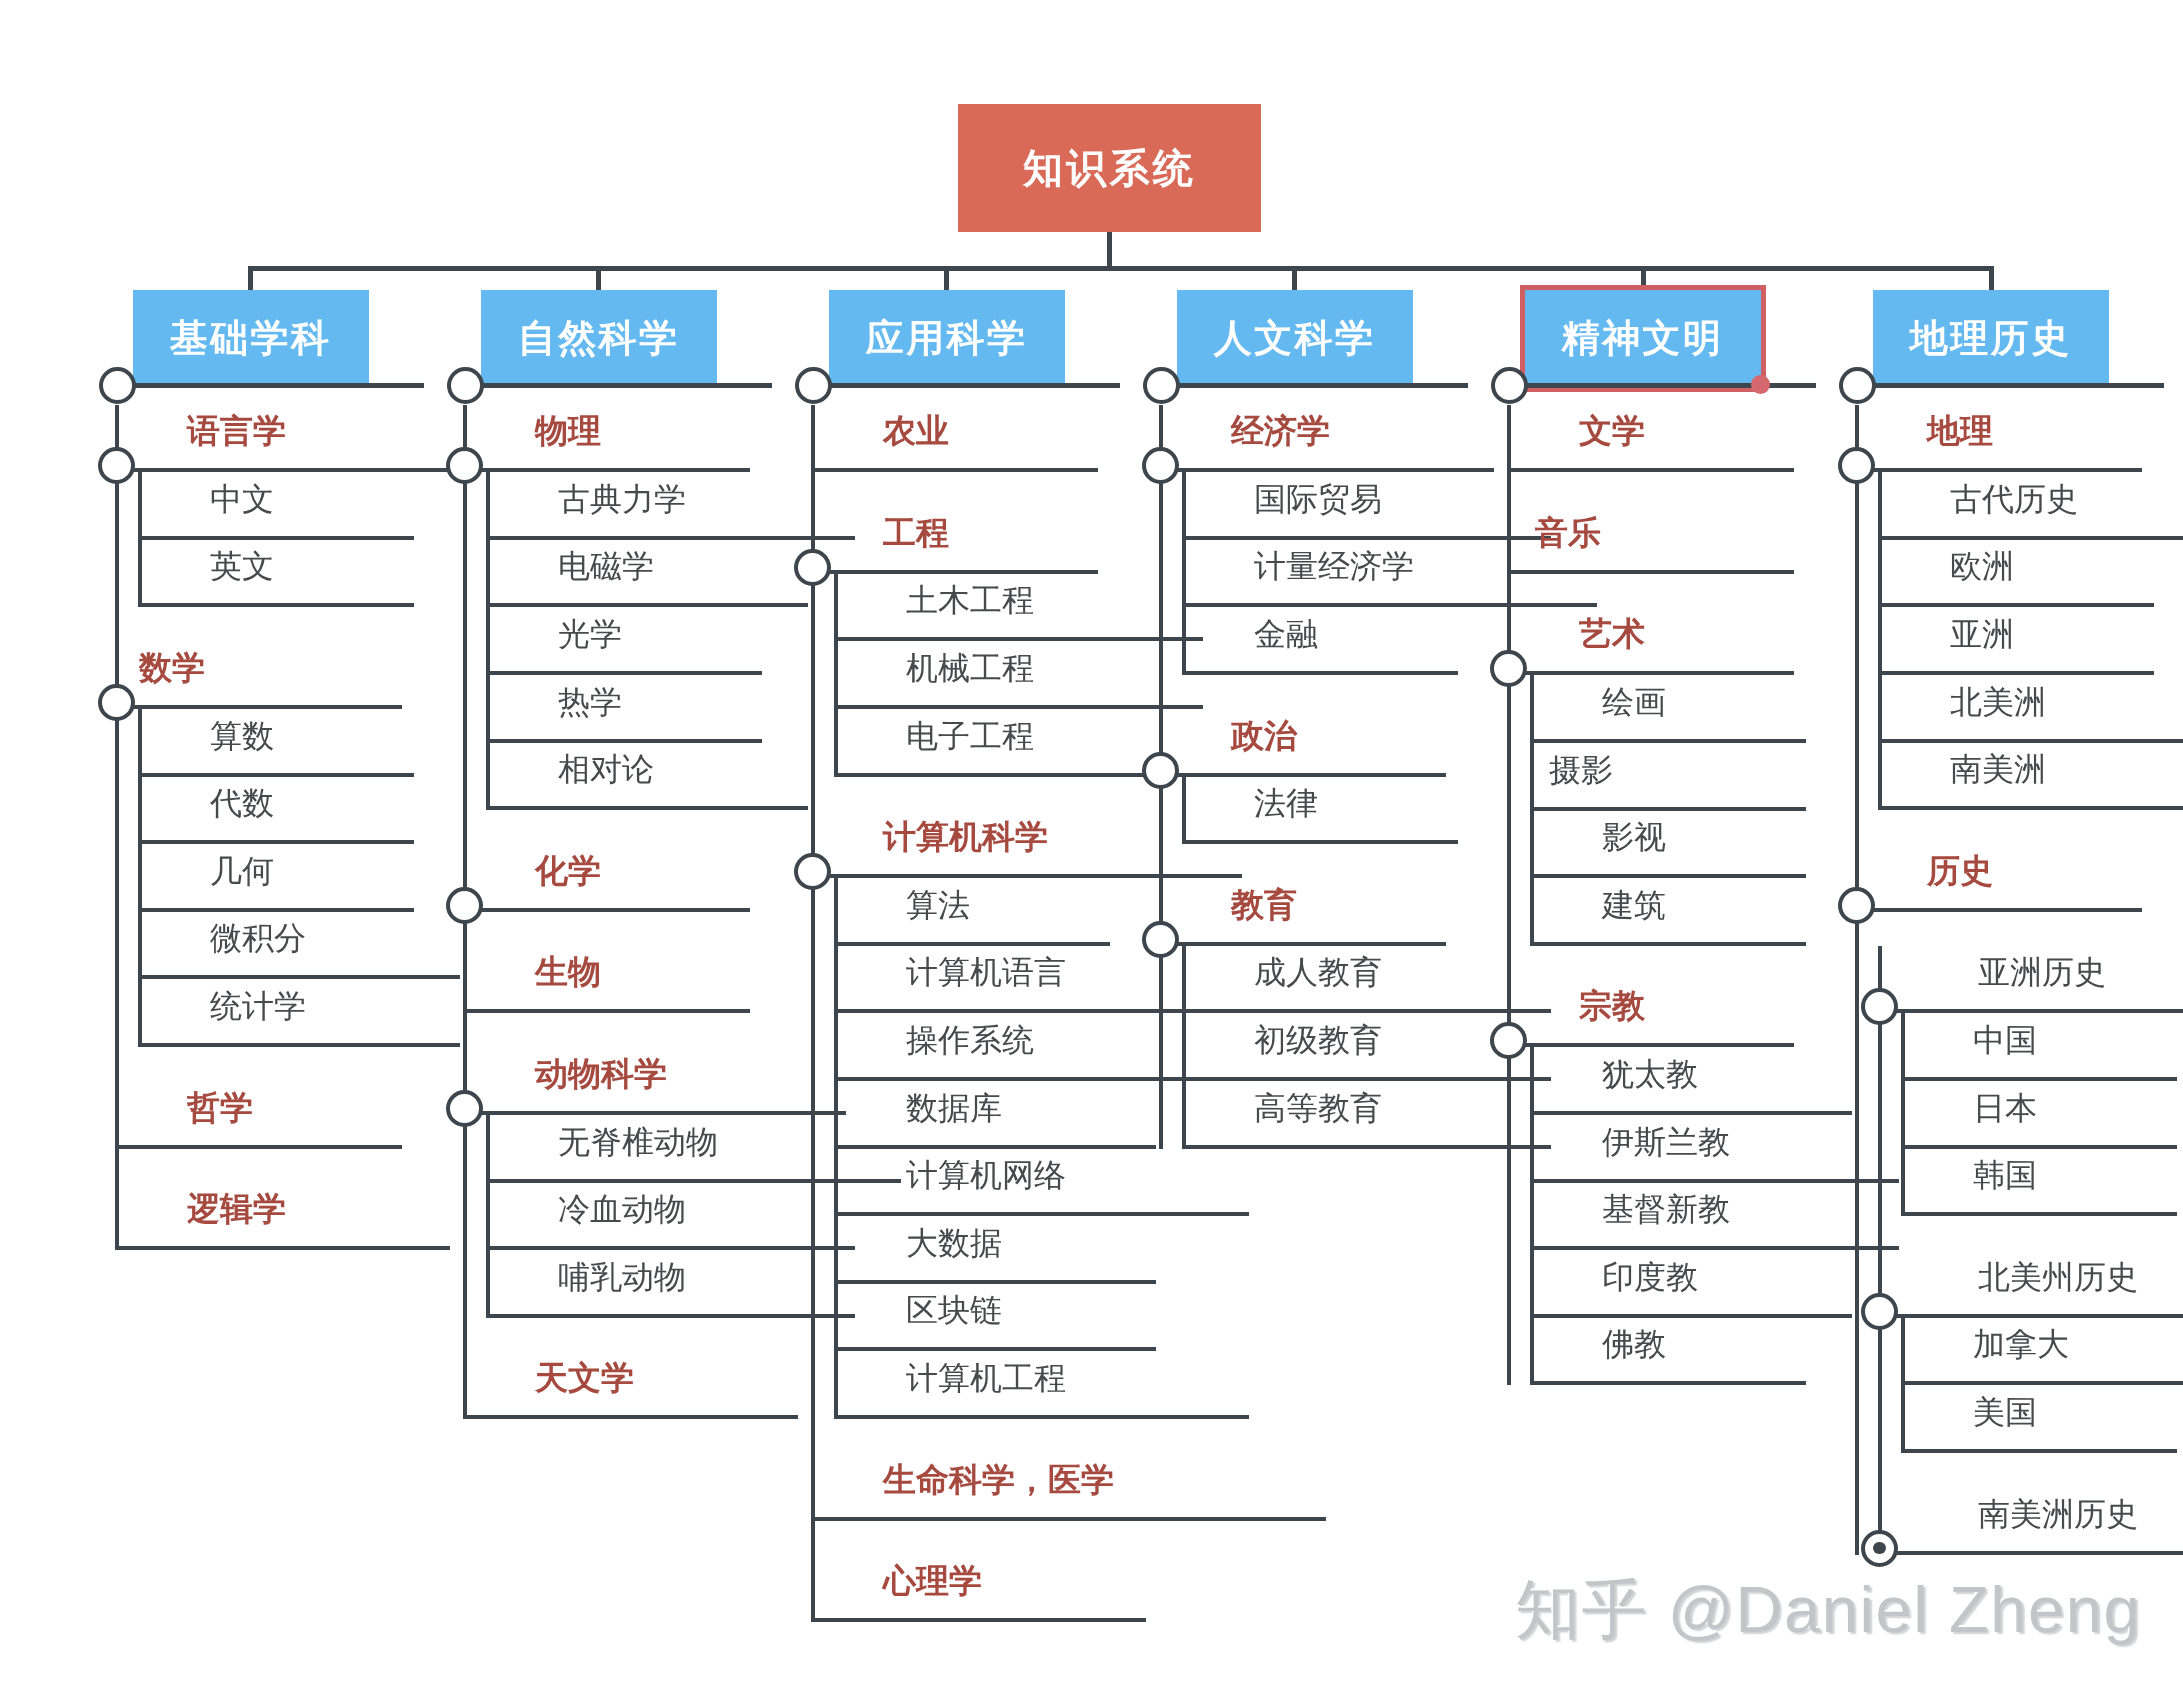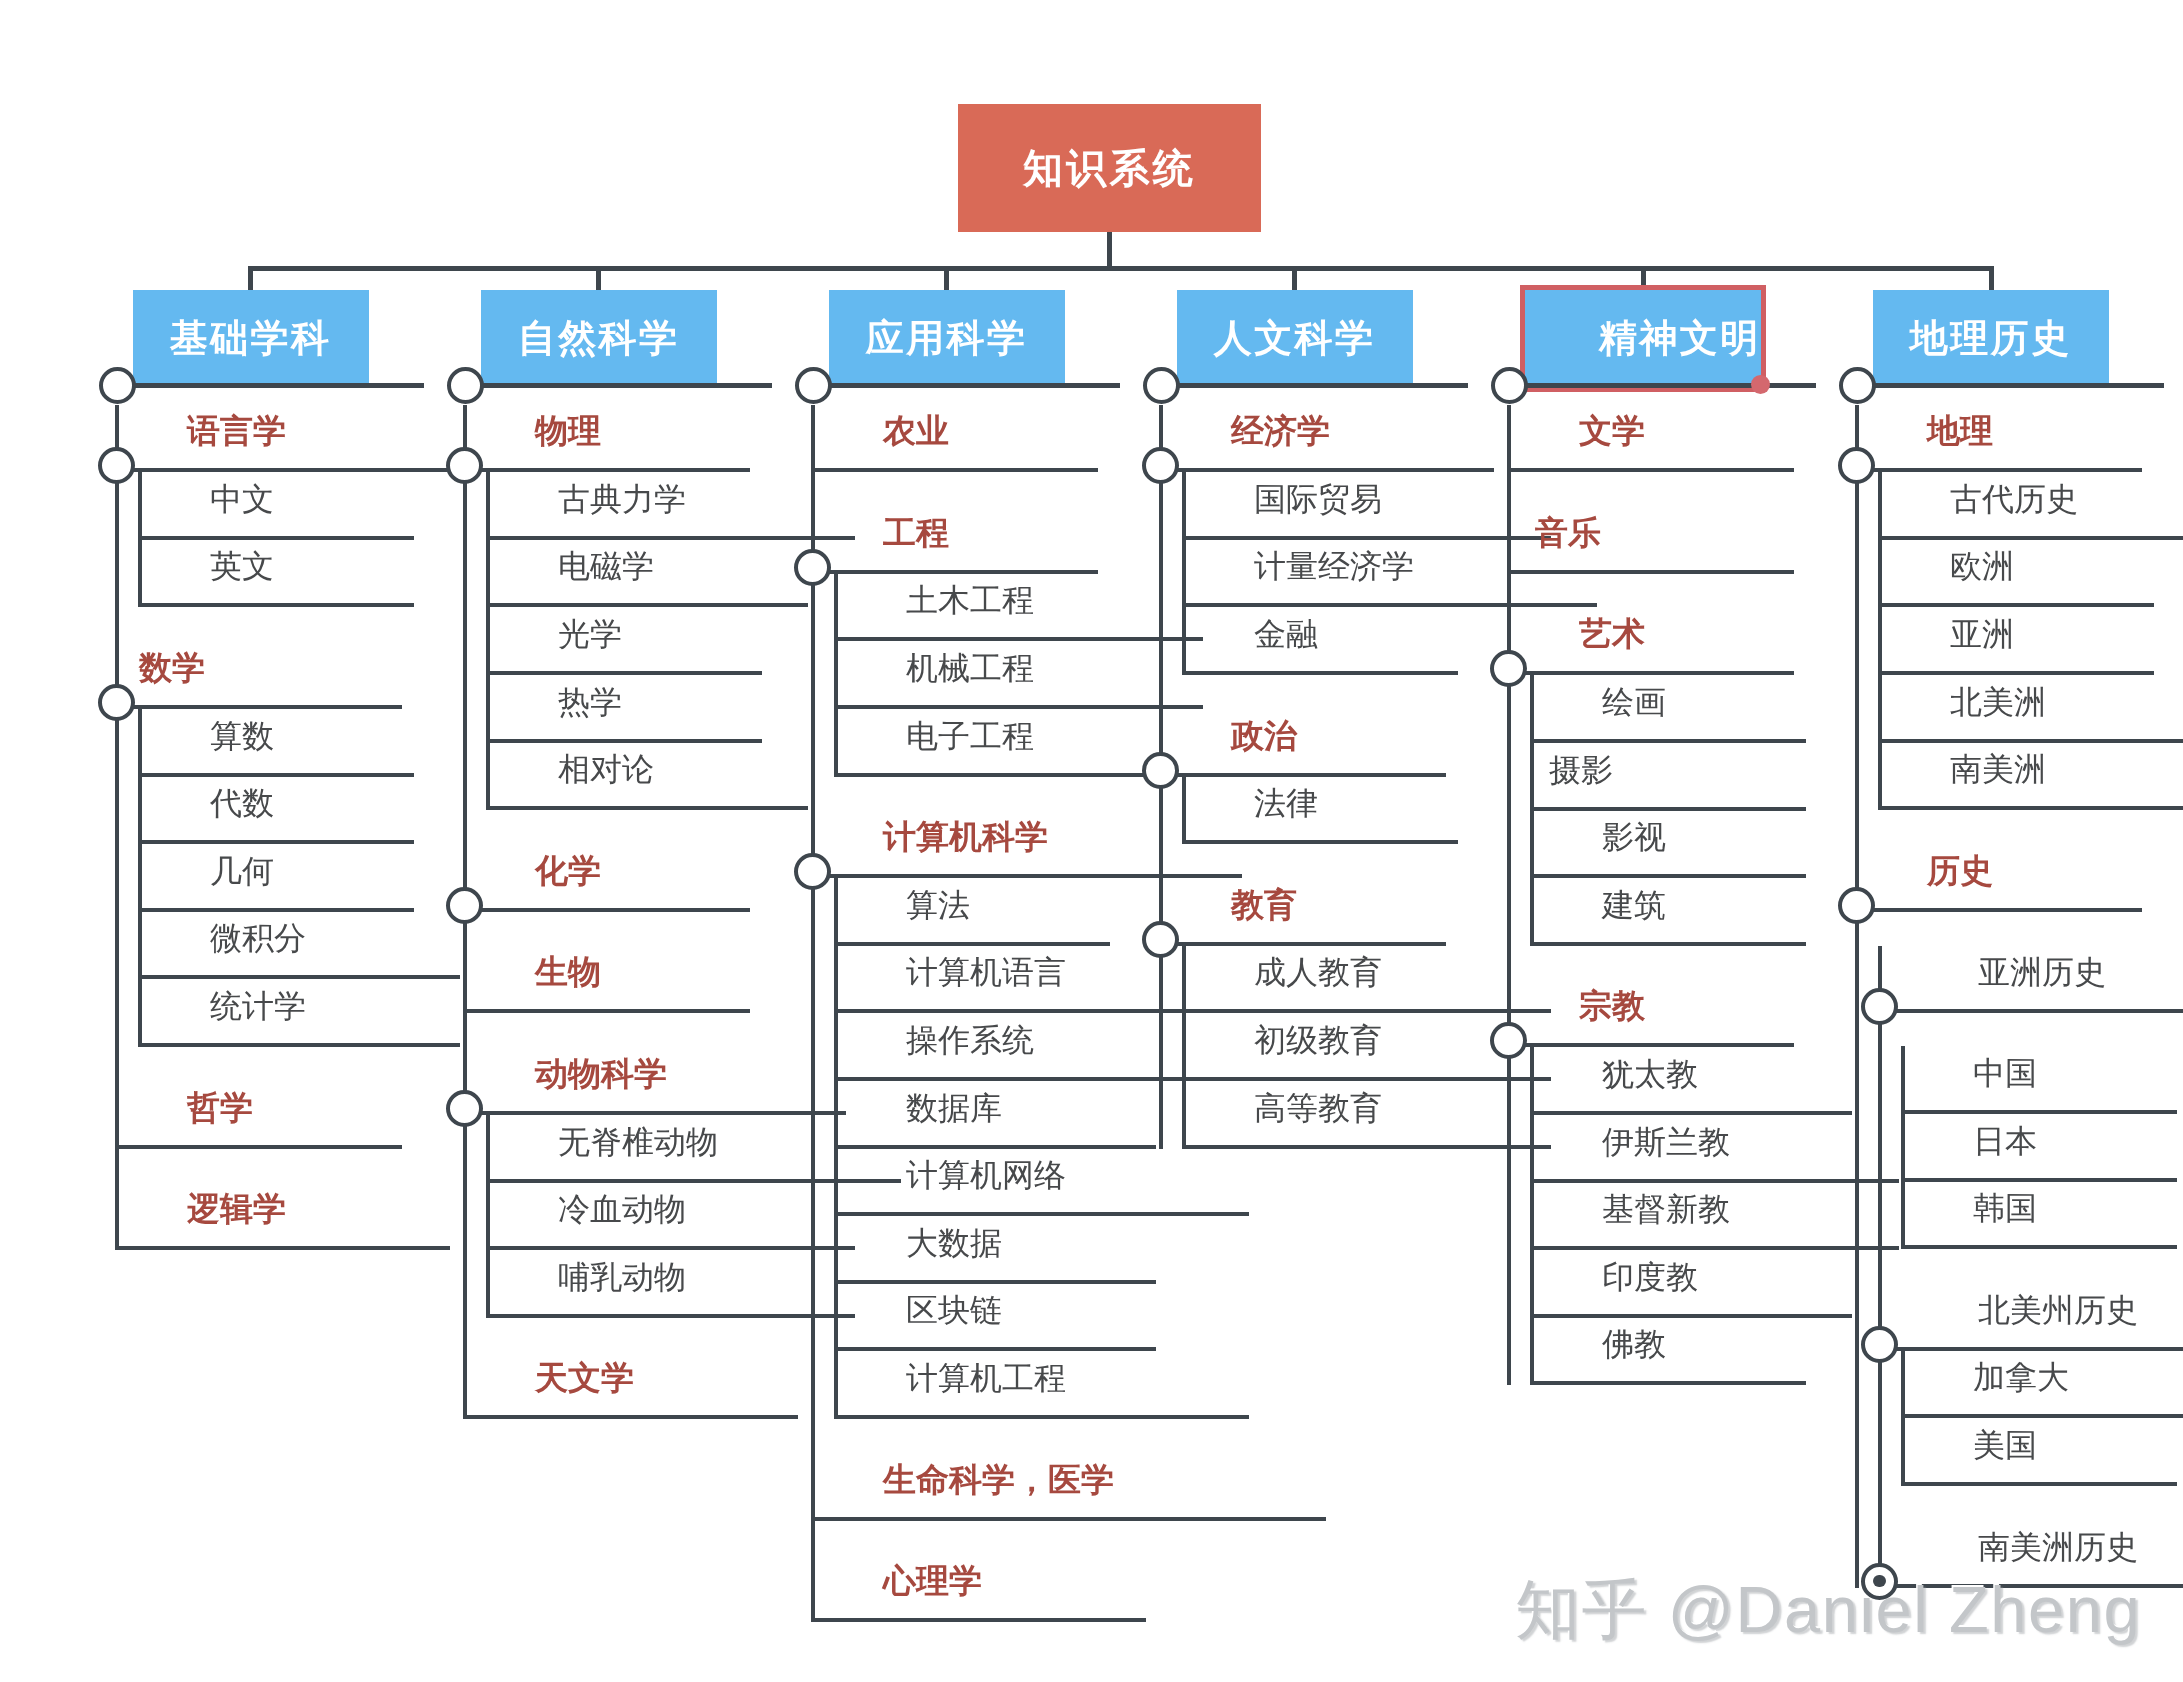--- a/index.html
+++ b/index.html
@@ -21,21 +21,21 @@
 
   
   .col{position:absolute;top:290px;}
   .boxrow{position:relative;width:335px;height:97px;}
   .bluebox{
     position:absolute;left:17.6px;top:0;width:236px;height:97px;
     background:var(--branch_box);color:var(--box_text);
     font-size:38px;font-weight:bold;text-align:center;line-height:97px;
     letter-spacing:2.4px;
   }
-  .bluebox.selected{outline:5.6px solid var(--selected_border);text-align:right;}
+  .bluebox.selected{outline:5.6px solid var(--selected_border);}
   .sel-handle{
     position:absolute;left:244px;top:85px;width:19px;height:19px;border-radius:50%;
     background:var(--selected_handle);z-index:3;
   }
   .boxline{position:absolute;left:2.4px;top:93px;width:307px;height:4.8px;background:var(--line);}
 
   .jcircle{
     position:absolute;left:-21px;bottom:-16px;width:37px;height:37px;border-radius:50%;
     background:#fff;border:4.8px solid var(--line);box-sizing:border-box;z-index:2;
   }
@@ -367,21 +367,21 @@
               </div>
             </div>
           </div>
           <div class="node big">
             <div class="label-wrap red" style="width: 283px;"><span>历史</span><div class="jcircle"></div></div>
             <div class="children">
               <div class="node big">
                 <div class="label-wrap plain sub" style="width: 365px;"><span>亚洲历史</span><div class="jcircle"></div></div>
                 <div class="children">
                   <div class="node">
-                    <div class="label-wrap plain" style="width: 272px; margin-top: 33px;"><span>中国</span></div>
+                    <div class="label-wrap plain" style="width: 272px;"><span>中国</span></div>
                   </div>
                   <div class="node">
                     <div class="label-wrap plain" style="width: 272px;"><span>日本</span></div>
                   </div>
                   <div class="node">
                     <div class="label-wrap plain" style="width: 272px;"><span>韩国</span></div>
                   </div>
                 </div>
               </div>
               <div class="node big">

